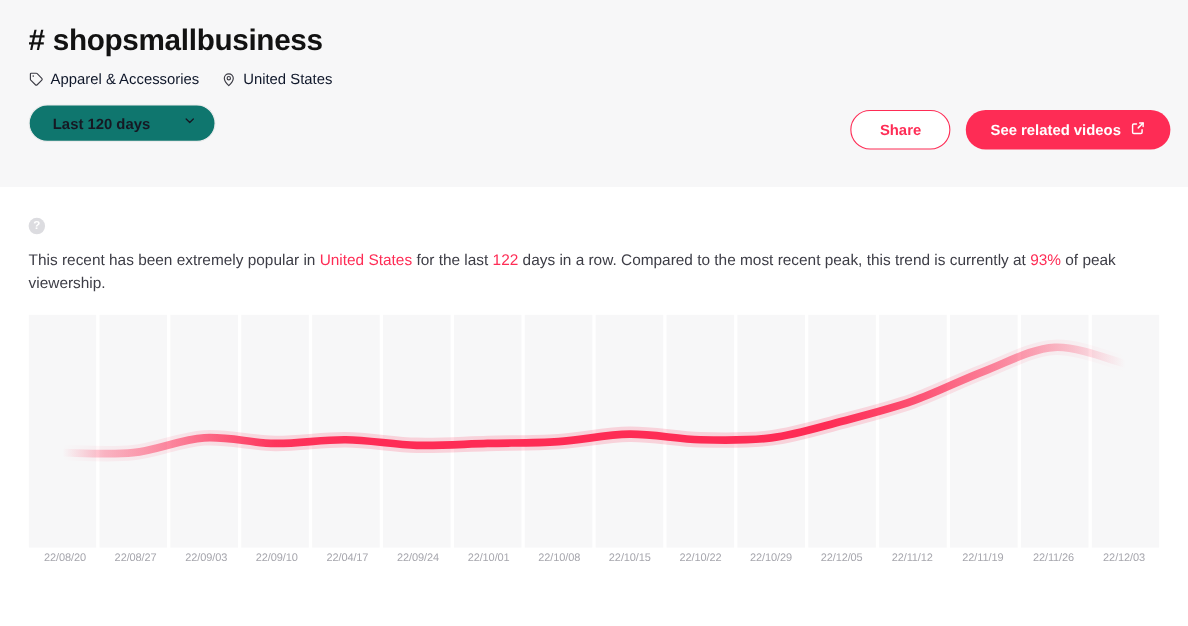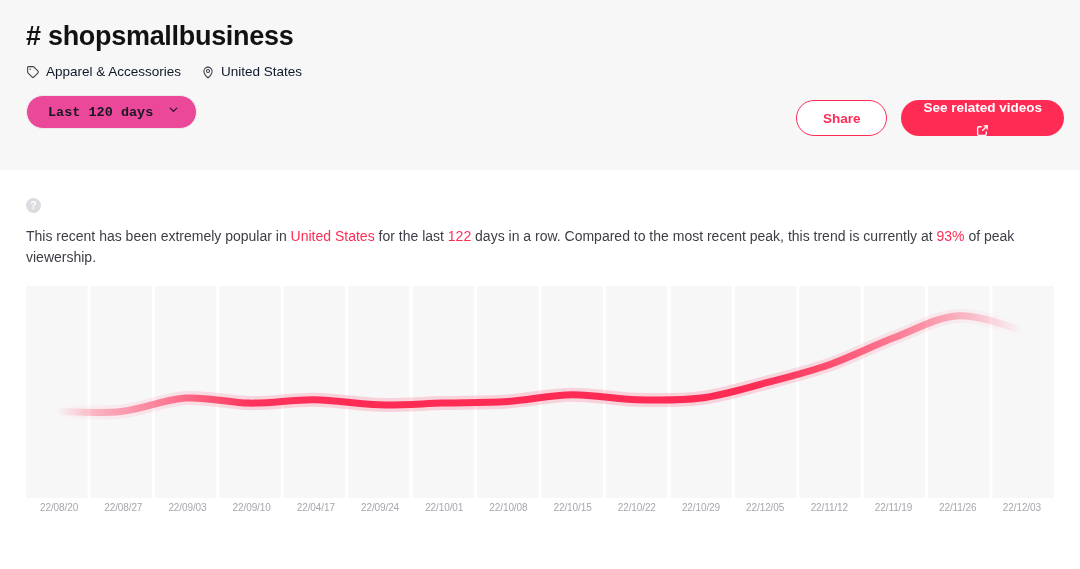--- a/index.html
+++ b/index.html
@@ -50,29 +50,28 @@
     white-space: nowrap;
   }
   .meta-item svg { display: block; }
 
   .dropdown {
     margin-top: 13px;
     display: inline-flex;
     align-items: center;
     justify-content: space-between;
     gap: 14px;
-    background: #ec4899;
+    background: #0f766e;
     border: 1px solid #ebebec;
     border-radius: 999px;
     height: 34px;
     box-sizing: border-box;
     padding: 0 16px 0 21px;
     min-width: 170px;
     cursor: pointer;
-    font-family: Liberation Mono, monospace;
   }
   .dropdown-label {
     font-size: 13.5px;
     font-weight: 600;
     color: #161823;
     white-space: nowrap;
   }
 
   .header-actions {
     position: absolute;
@@ -108,21 +107,20 @@
     background: #fe2c55;
     color: #ffffff;
     font-size: 13.5px;
     font-weight: bold;
     font-family: "Liberation Sans", sans-serif;
     display: inline-flex;
     align-items: center;
     gap: 8px;
     cursor: pointer;
     white-space: nowrap;
-    flex-direction: column;
   }
 
   
   .section {
     padding: 28px 26px 0 26px;
   }
   .section-title-row {
     display: flex;
     align-items: center;
     gap: 8px;

